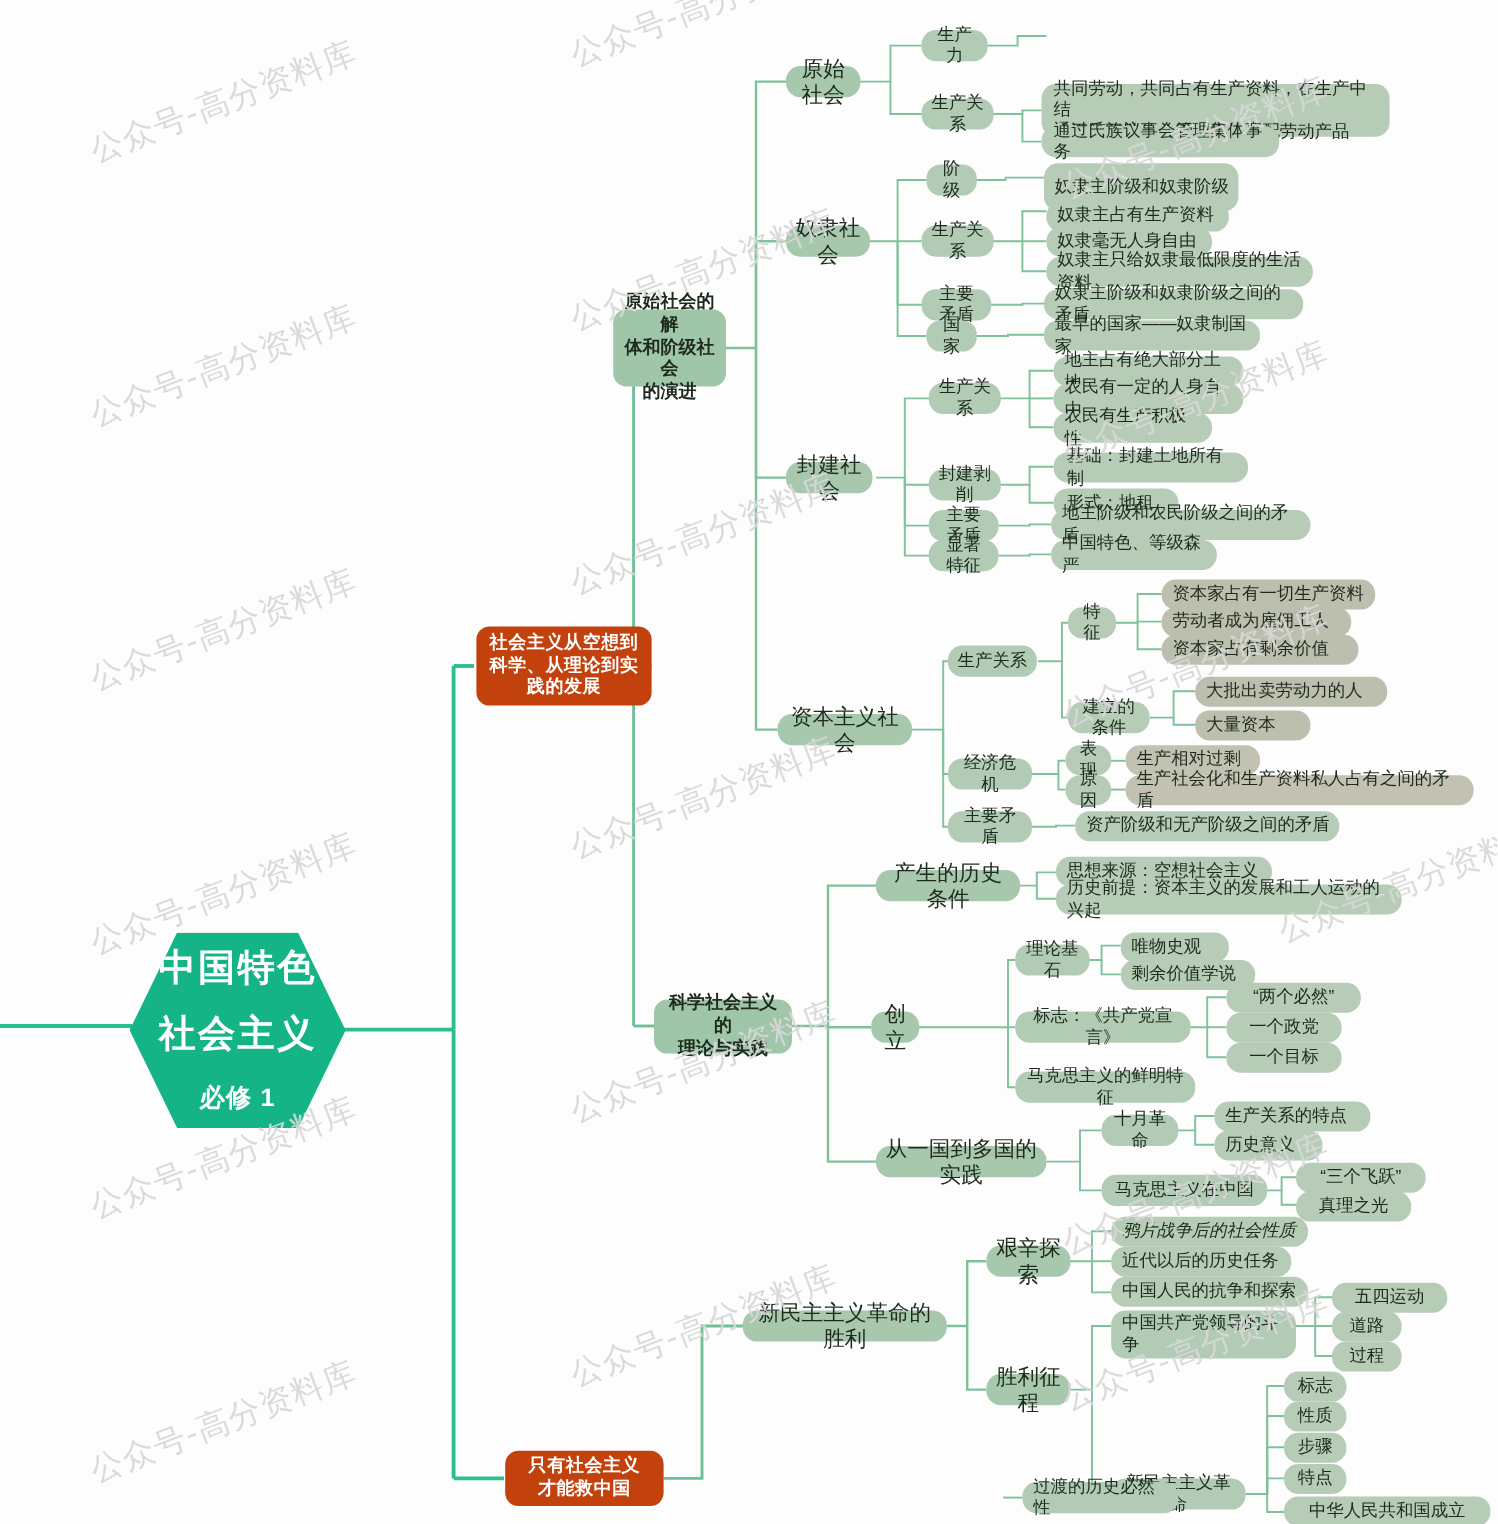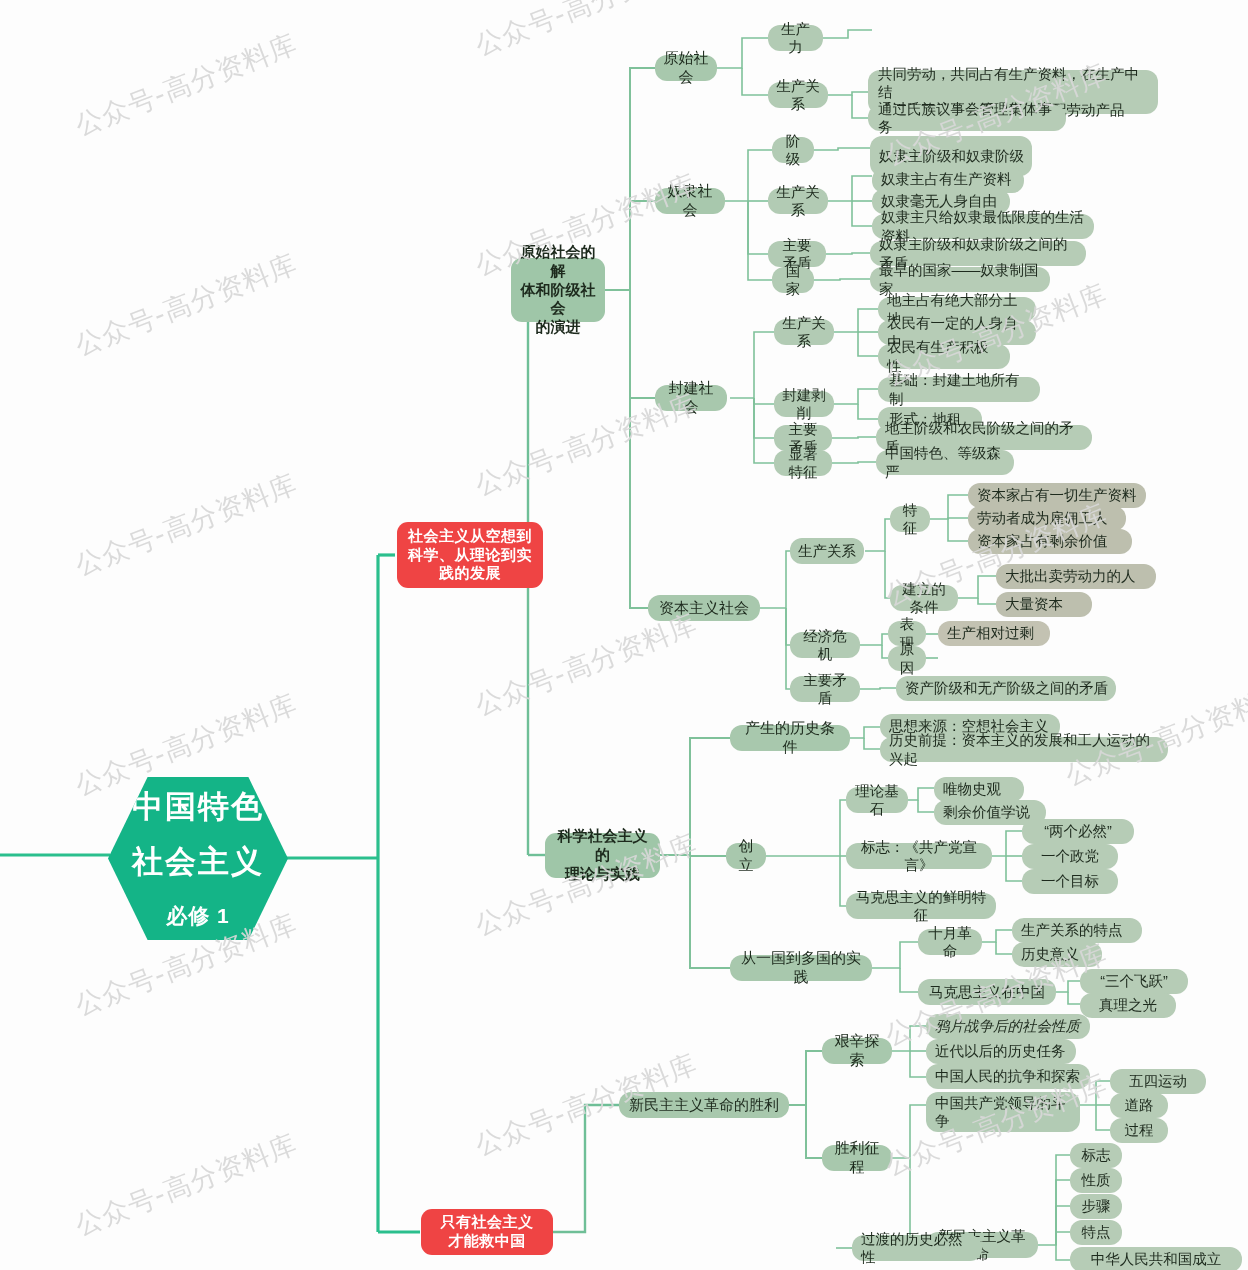--- a/index.html
+++ b/index.html
@@ -62,42 +62,42 @@
     flex-direction: column;
     border-radius: 6px;
     gap: 15px;
   }
   .root .l1 { font-size: 31px; letter-spacing: 2px; }
   .root .l2 { font-size: 31px; letter-spacing: 2px; margin-top: 2px;}
   .root .l3 { font-size: 21px; margin-top: 6px; letter-spacing: 1px;}
 
   
   .lv1 {
-    background: #ef4444;
+    background: #c2410c;
     color: #ffffff;
     font-weight: bold;
     border-radius: 11px;
     font-size: 15px;
     padding: 5px 8px;
     letter-spacing: .5px;
   }
   
   .lv1b {
     background: #9fc6a8;
     color: #1d2a1d;
     font-weight: bold;
     border-radius: 11px;
     font-size: 15px;
     padding: 5px 8px;
   }
   
   .lv2 {
     background: #a8c8ad;
     border-radius: 12px;
-    font-size: 15px;
+    font-size: 18px;
     padding: 3px 8px;
     font-weight: normal;
   }
   
   .lv3 {
     background: #b2cbb4;
     border-radius: 12px;
     font-size: 14.5px;
     padding: 3px 8px;
   }
@@ -344,20 +344,21 @@
   <div class="node lv4 tan left-text" style="left:968px; top:483px; width:178px; height:25px; padding-left:9px;">资本家占有一切生产资料</div>
   <div class="node lv4 tan left-text" style="left:968px; top:506px; width:158px; height:25px; padding-left:9px;">劳动者成为雇佣工人</div>
   <div class="node lv4 tan left-text" style="left:968px; top:529px; width:164px; height:25px; padding-left:9px;">资本家占有剩余价值</div>
   <div class="node lv4" style="left:890px; top:585px; width:68px; height:26px;">建立的条件</div>
   <div class="node lv4 tan left-text" style="left:996px; top:564px; width:160px; height:25px; padding-left:9px;">大批出卖劳动力的人</div>
   <div class="node lv4 tan left-text" style="left:996px; top:592px; width:96px; height:25px; padding-left:9px;">大量资本</div>
   <div class="node lv3" style="left:790px; top:632px; width:70px; height:26px;">经济危机</div>
   <div class="node lv4" style="left:888px; top:621px; width:38px; height:25px;">表现</div>
   <div class="node lv4 tan2 left-text" style="left:938px; top:621px; width:112px; height:25px; padding-left:9px;">生产相对过剩</div>
   <div class="node lv4" style="left:888px; top:646px; width:38px; height:25px;">原因</div>
+  <div class="node lv4 tan2 left-text" style="left:938px; top:646px; width:290px; height:25px; padding-left:9px;">生产社会化和生产资料私人占有之间的矛盾</div>
   <div class="node lv3" style="left:790px; top:676px; width:70px; height:26px;">主要矛盾</div>
   <div class="node lv4 left-text" style="left:896px; top:676px; width:220px; height:25px; padding-left:9px;">资产阶级和无产阶级之间的矛盾</div>
 
   <div class="node lv2" style="left:730px; top:725px; width:120px; height:26px;">产生的历史条件</div>
   <div class="node lv4 left-text" style="left:880px; top:714px; width:180px; height:25px; padding-left:9px;">思想来源：空想社会主义</div>
   <div class="node lv4 left-text" style="left:880px; top:737px; width:288px; height:25px; padding-left:9px;">历史前提：资本主义的发展和工人运动的兴起</div>
 
   <div class="node lv2" style="left:726px; top:843px; width:40px; height:26px;">创立</div>
   <div class="node lv3" style="left:846px; top:787px; width:62px; height:26px;">理论基石</div>
   <div class="node lv4 left-text" style="left:934px; top:777px; width:90px; height:25px; padding-left:9px;">唯物史观</div>

